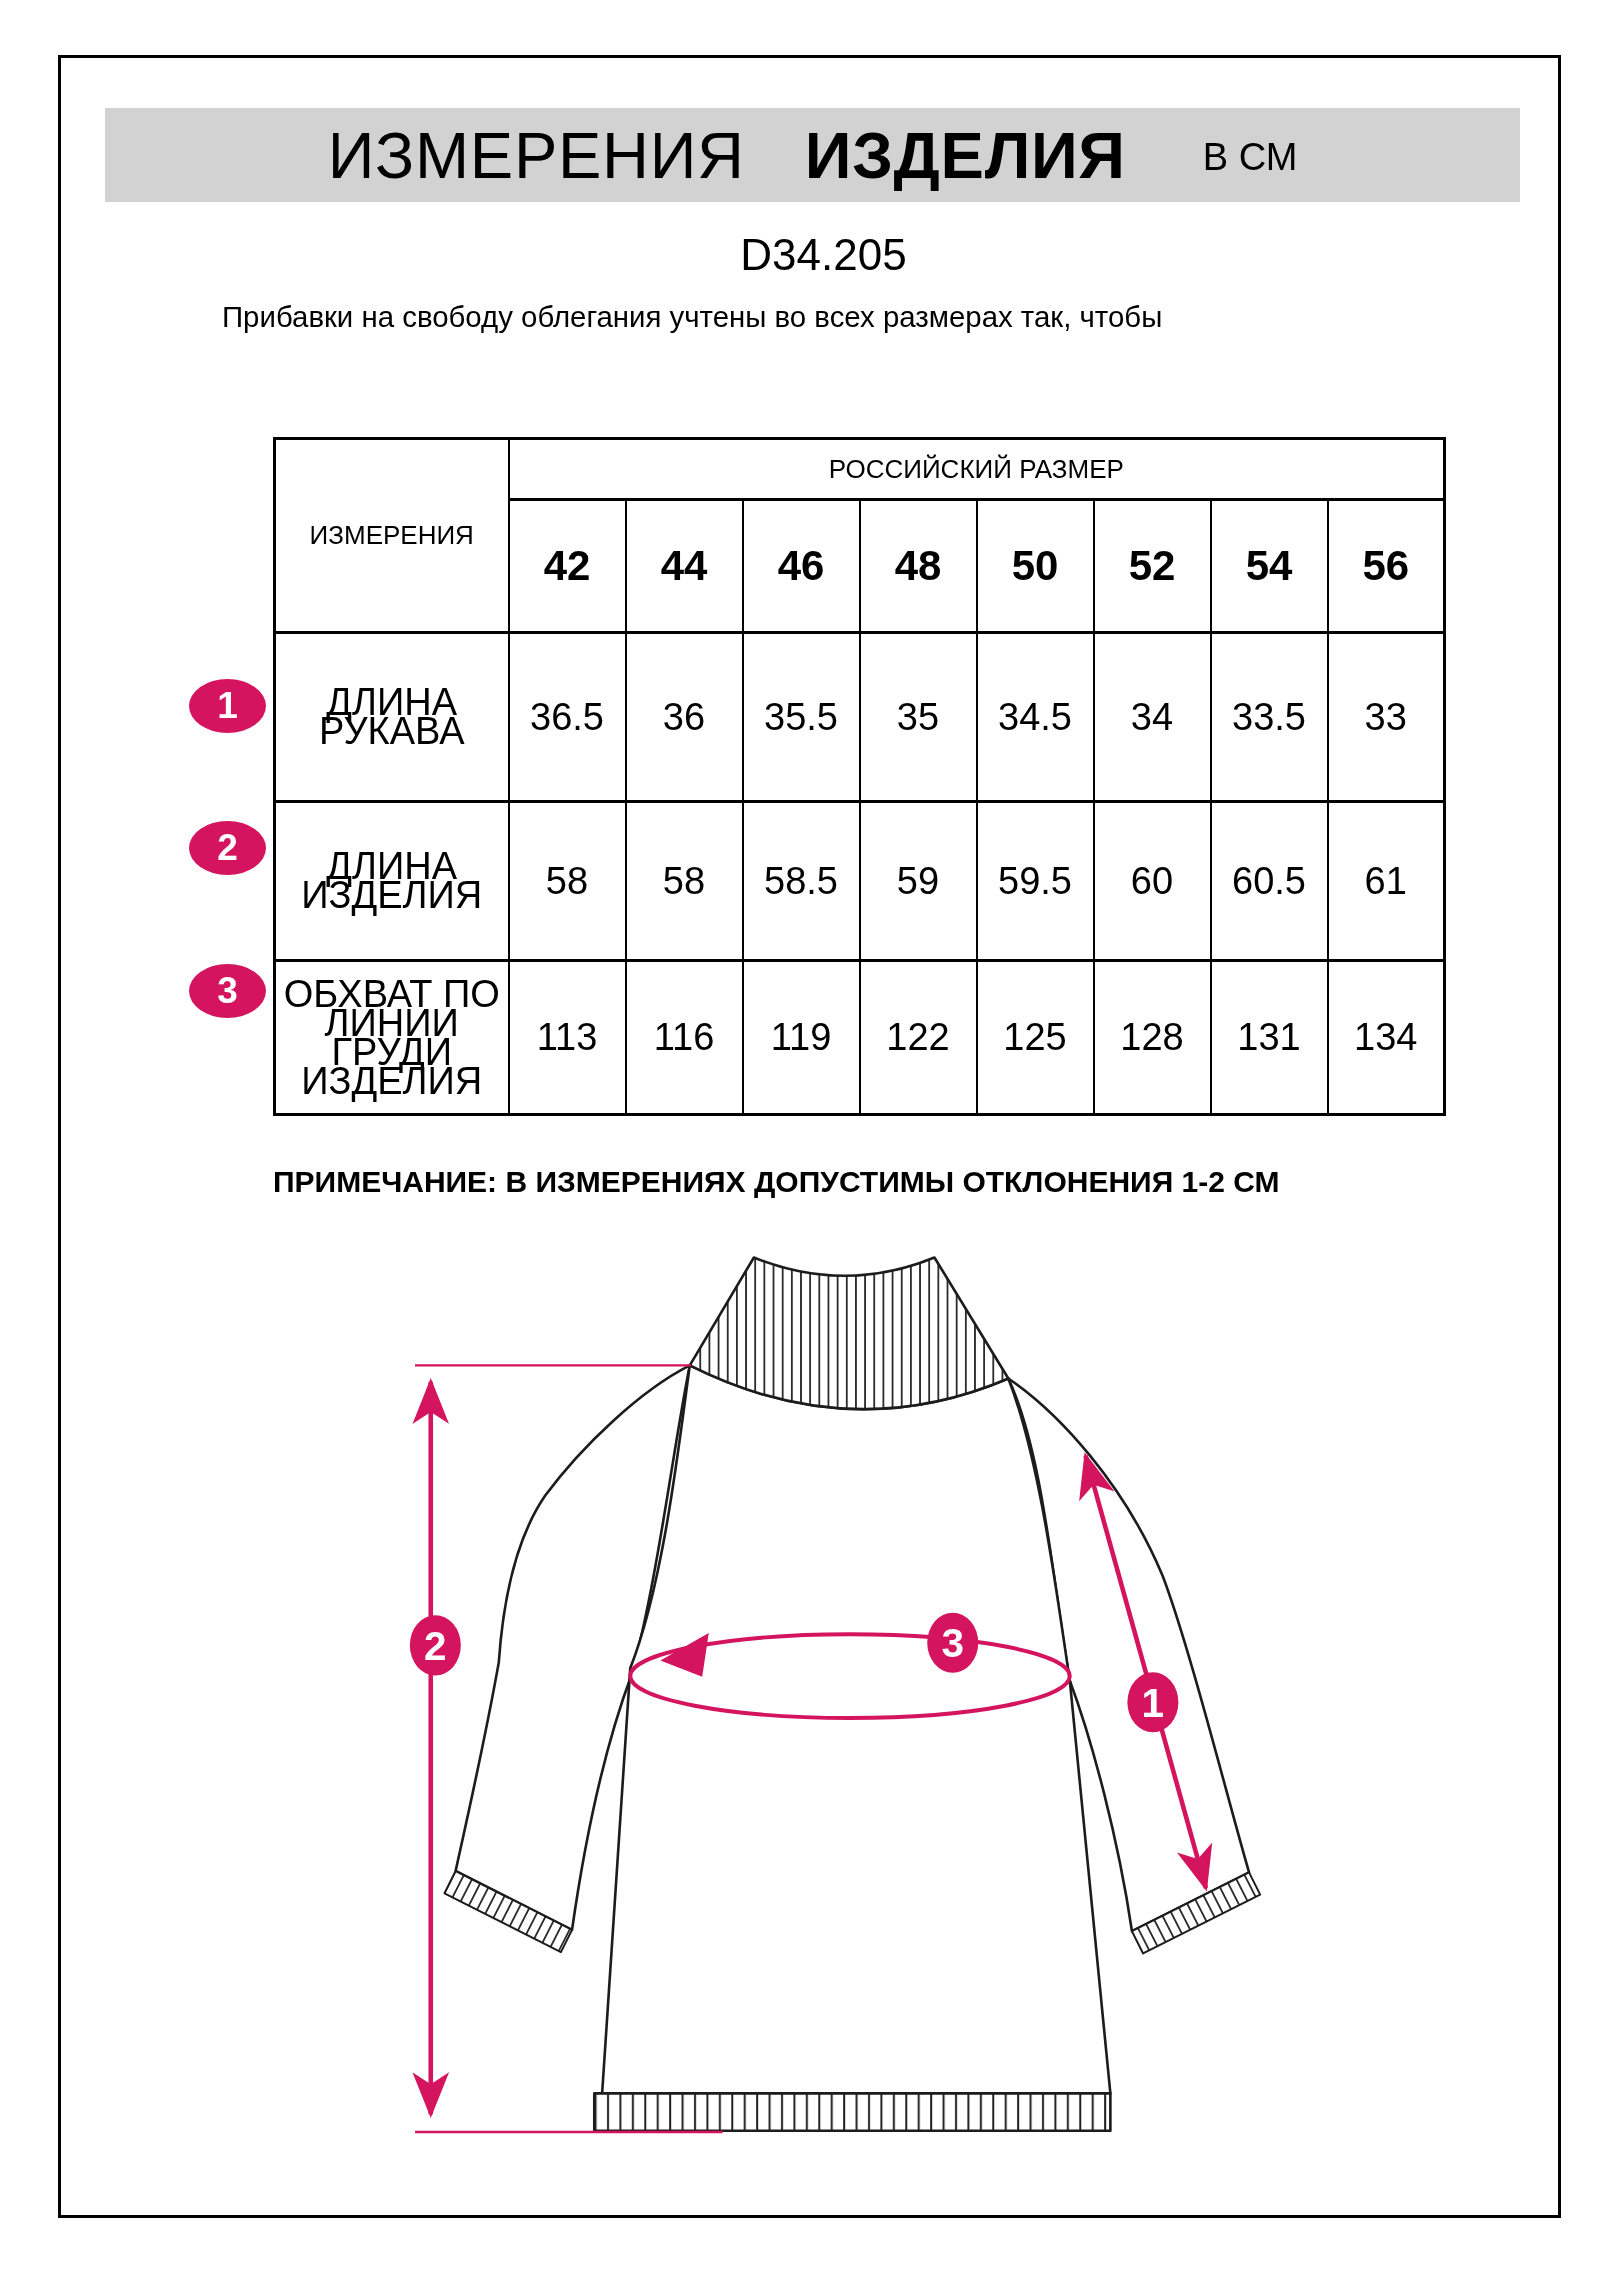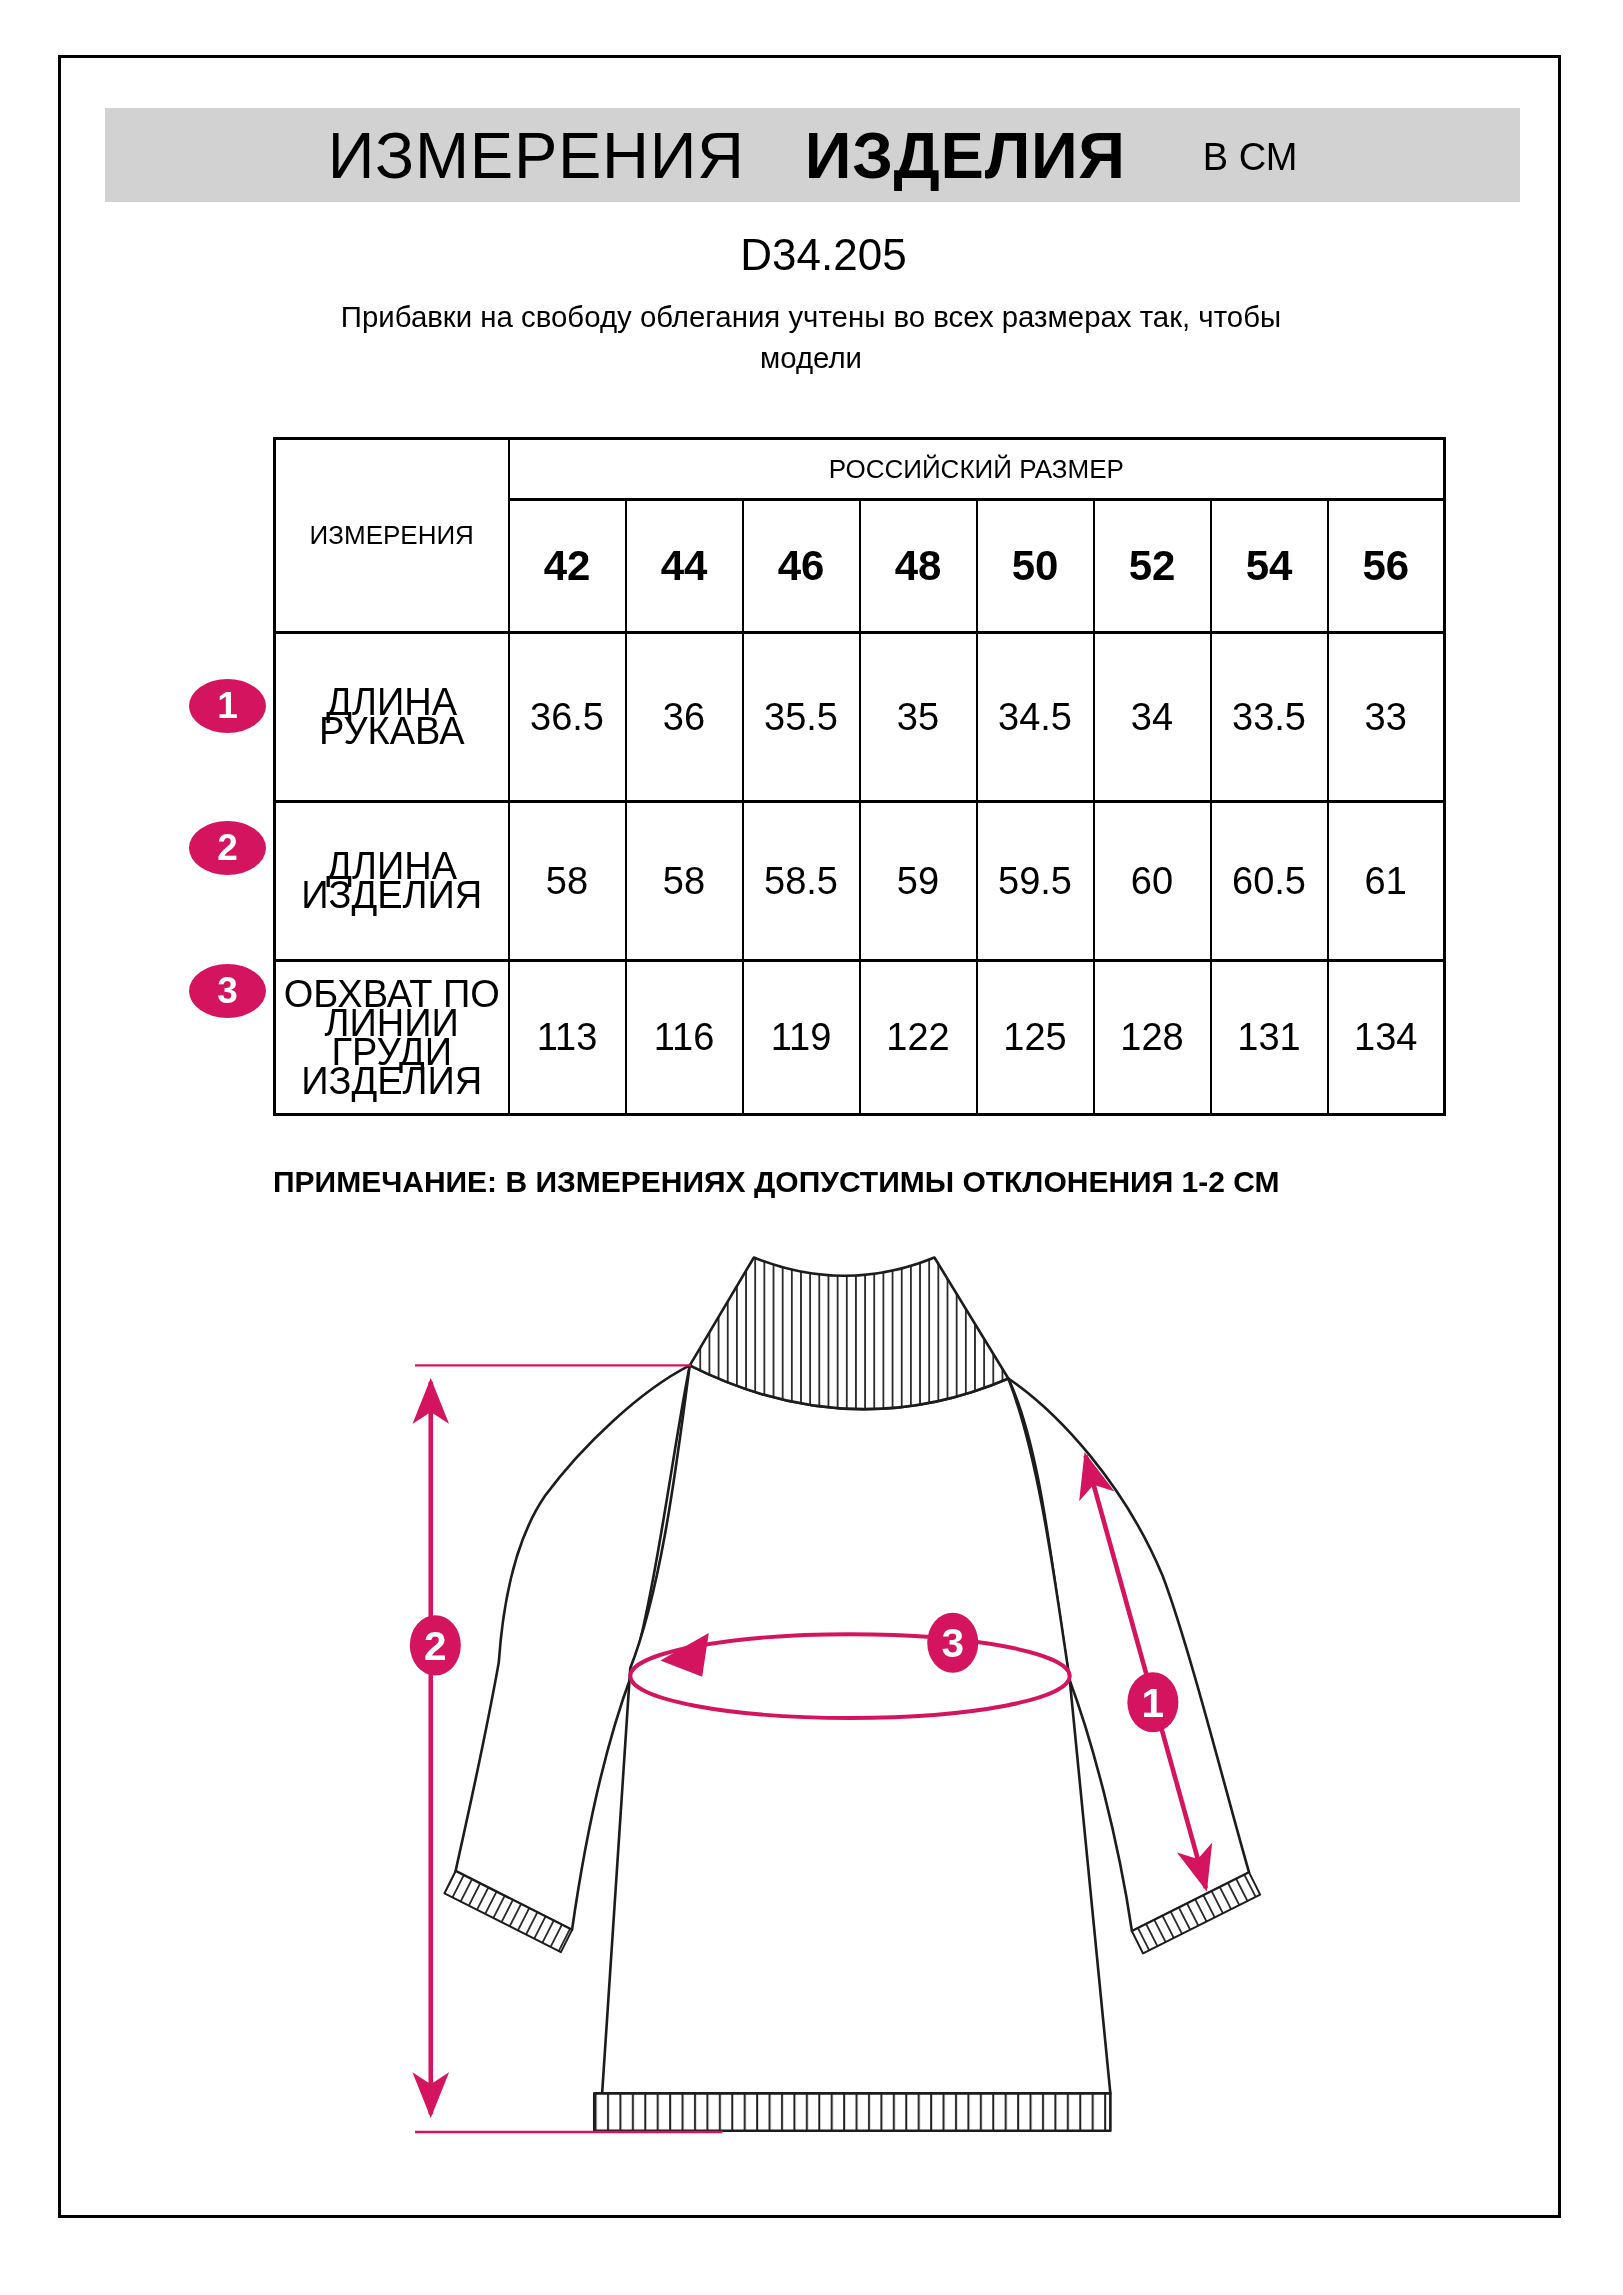--- a/index.html
+++ b/index.html
@@ -24,21 +24,21 @@
   }
   .banner .t1 { font-size:65px; letter-spacing:0.7px; }
   .banner .t2 { font-size:65px; font-weight:bold; margin-left:60px; letter-spacing:0.7px; }
   .banner .t3 { font-size:38px; margin-left:77px; padding-top:5.2px; }
   .code {
     position:absolute; left:12px; top:230px; width:1623px;
     text-align:center; font-size:44px;
   }
   .desc {
     position:absolute; left:222px; top:296px; width:1178px;
-    text-align:center; font-size:29.4px; line-height:41px;
+    font-size:29.4px; line-height:41px;
   }
   .size-table {
     position:absolute; left:273px; top:437px;
     border-collapse:collapse; table-layout:fixed;
     width:1171px;
     border:3.9px solid #000;
   }
   .size-table td {
     border:2px solid #000;
     text-align:center; vertical-align:middle;
@@ -81,21 +81,20 @@
 <div class="banner">
   <span class="t1">ИЗМЕРЕНИЯ</span>
   <span class="t2">ИЗДЕЛИЯ</span>
   <span class="t3">В СМ</span>
 </div>
 
 <div class="code">D34.205</div>
 
 <div class="desc">
   <div>Прибавки на свободу облегания учтены во всех размерах так, чтобы</div>
-  <div>модели</div>
 </div>
 
 <table class="size-table">
   <colgroup>
     <col style="width:234px">
     <col style="width:117px">
       <col style="width:117px">
       <col style="width:117px">
       <col style="width:117px">
     <col style="width:117px">

